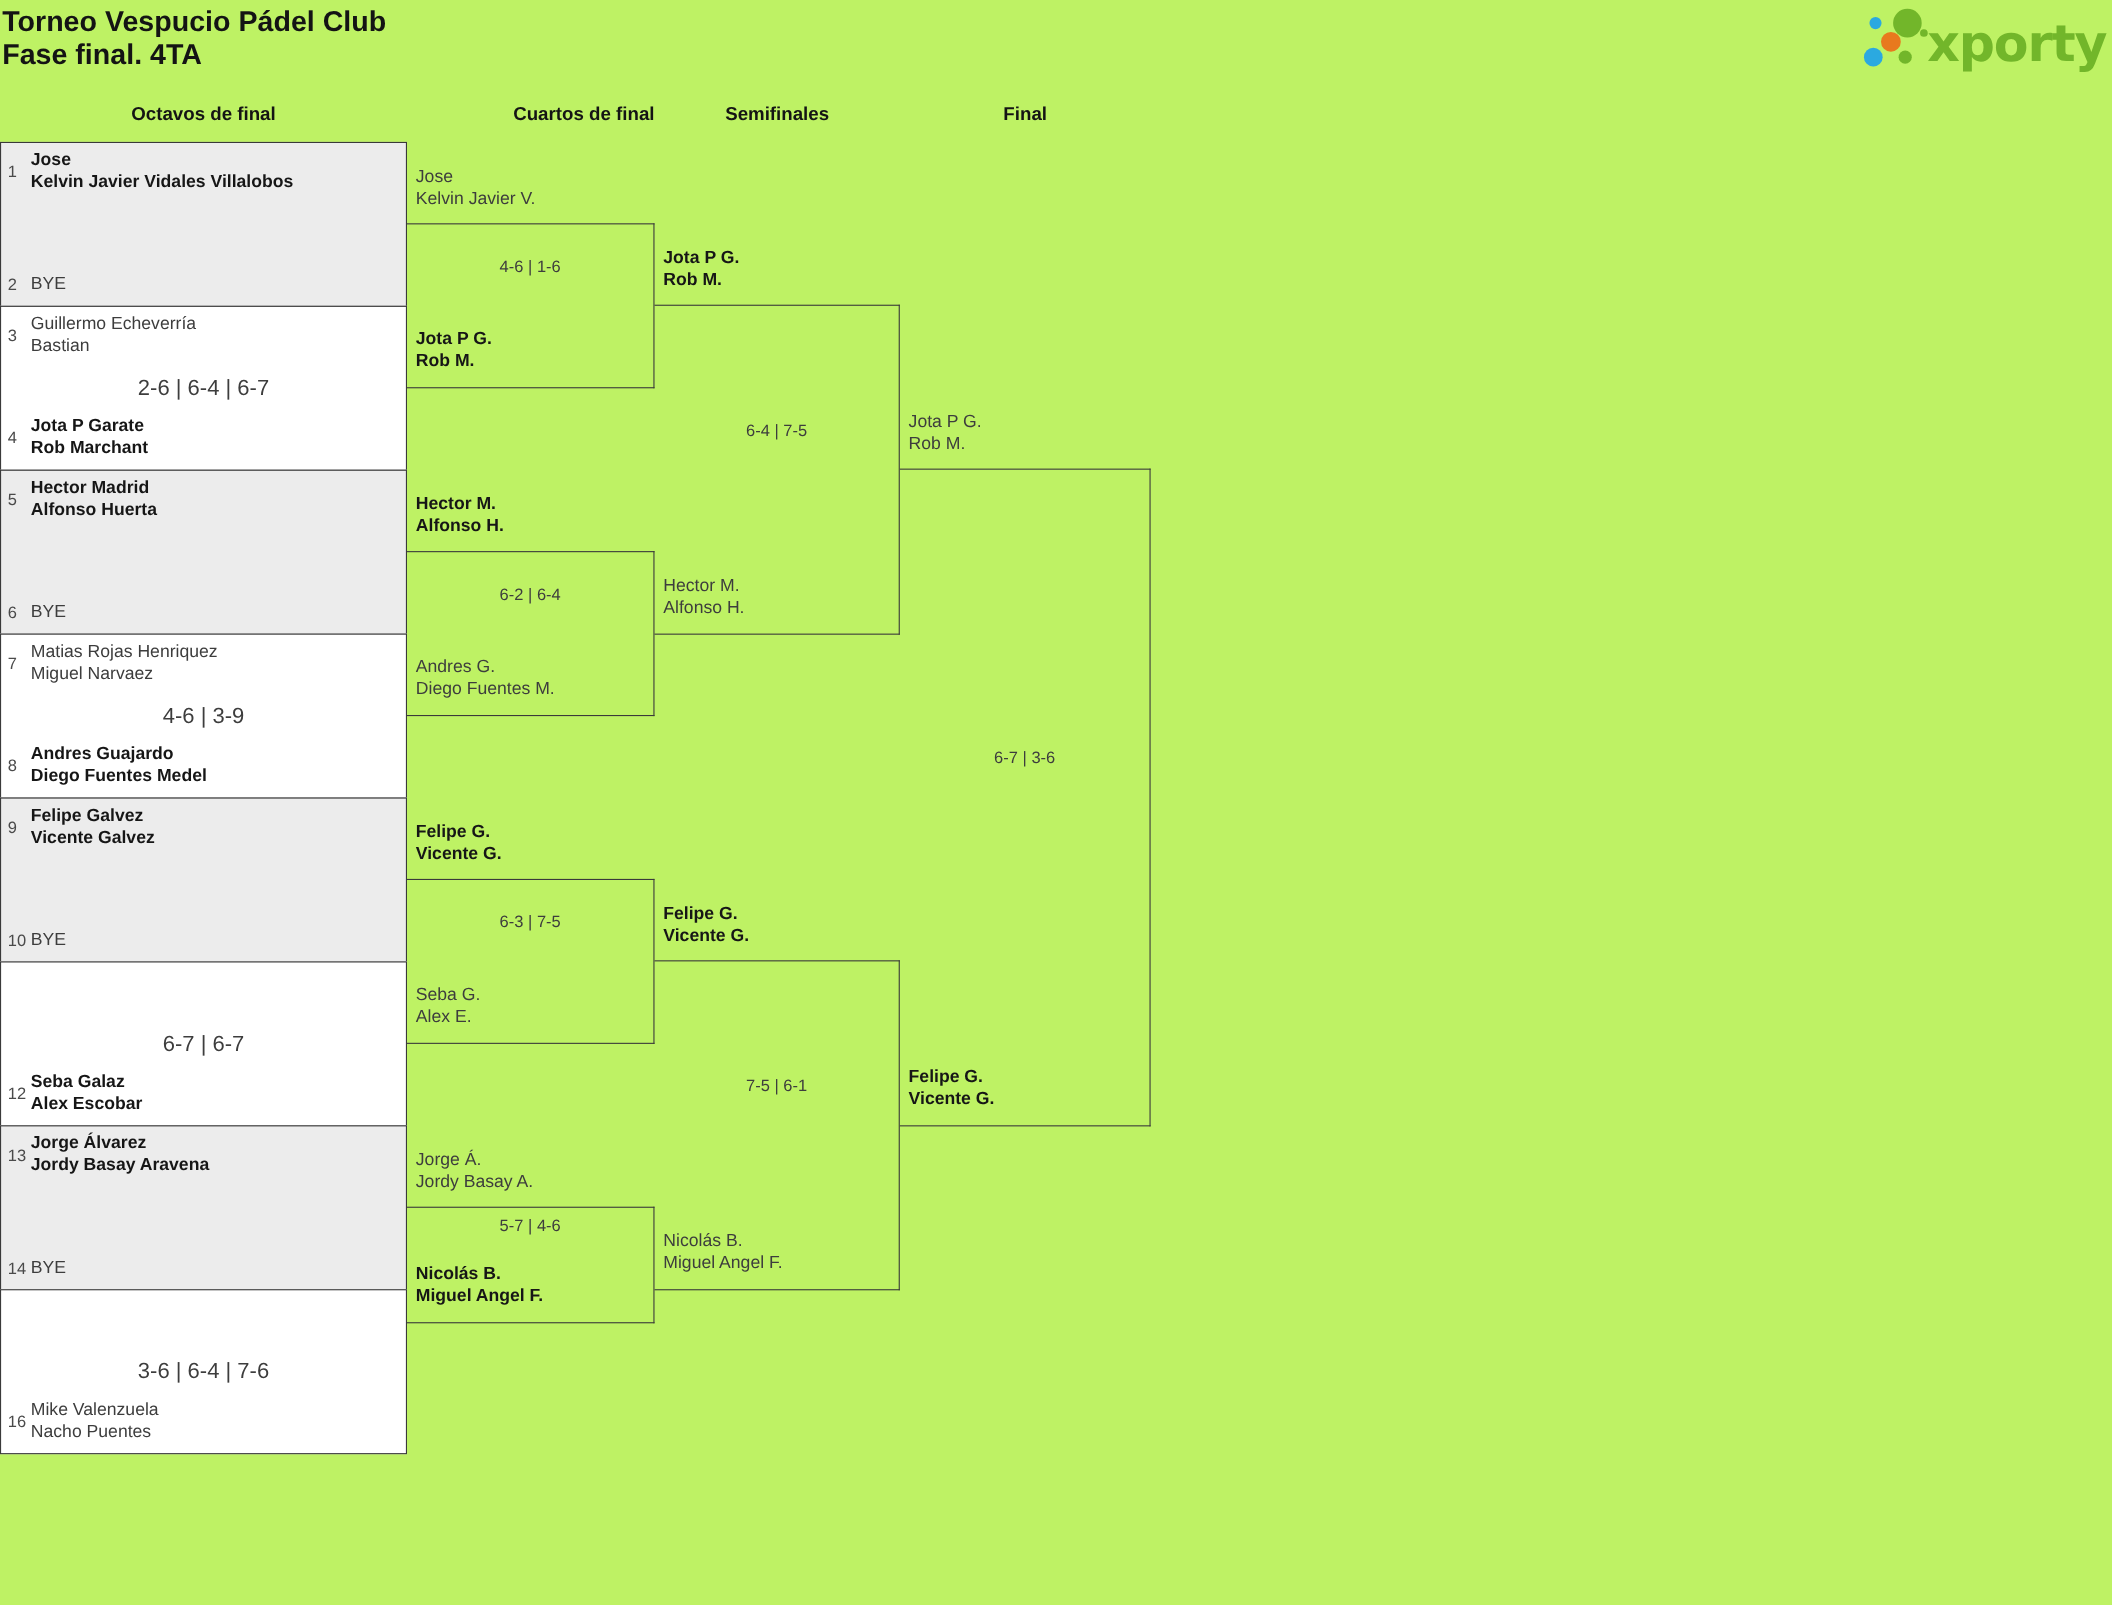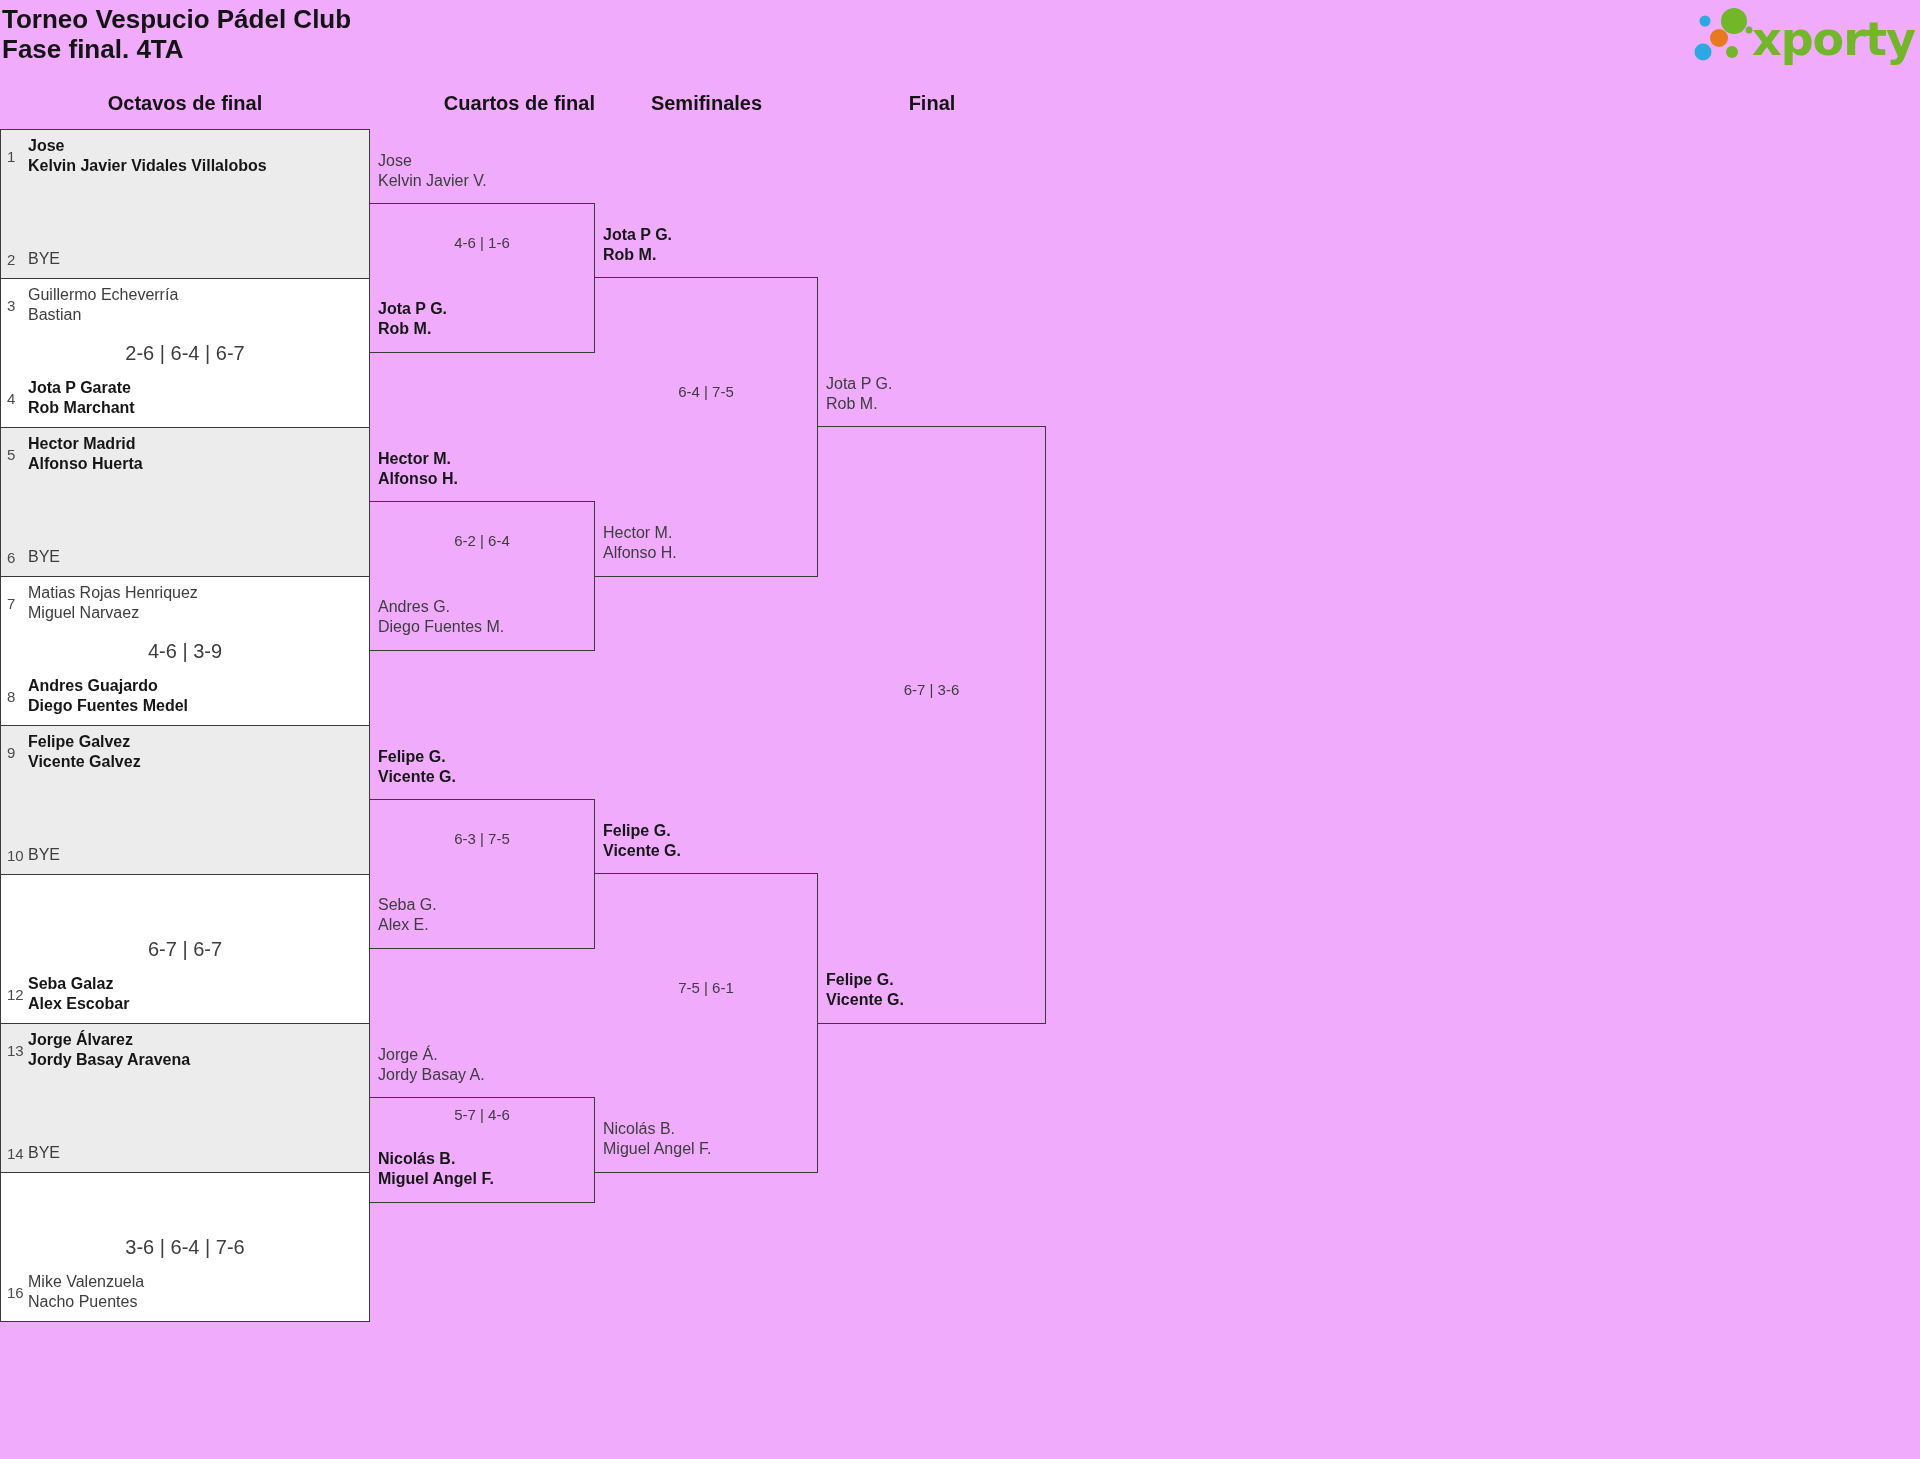--- a/index.html
+++ b/index.html
@@ -1,25 +1,25 @@
 <!DOCTYPE html>
 <html><head>
 <meta charset="utf-8">
 <style>
   * { margin:0; padding:0; box-sizing:border-box; }
   html,body { background:#ffffff; }
   body { font-family:"Liberation Sans", sans-serif; }
-  .page { position:relative; width:1920px; height:1459px; background:#f0abfc; overflow:hidden; }
+  .page { position:relative; width:1920px; height:1459px; background:#bef264; overflow:hidden; }
 
   .title-block { position:absolute; left:2px; top:4px; }
   .title-line { font-size:26px; line-height:30px; font-weight:700; color:#141414; white-space:nowrap; }
 
   .logo { position:absolute; left:1672px; top:0; width:245px; height:70px; }
 
-  .round-header { position:absolute; top:94px; font-size:20px; line-height:19px; font-weight:700;
+  .round-header { position:absolute; top:94px; font-size:17px; line-height:19px; font-weight:700;
                   color:#141414; text-align:center; white-space:nowrap; }
   .rh-octavos { left:0; width:370px; }
   .rh-cuartos { left:370px; width:225px;text-align:right; }
   .rh-semis   { left:595px; width:223px; }
   .rh-final   { left:818px; width:228px; }
 
   
   .obox { position:absolute; left:0; width:370px; height:150px;
           border:1px solid #3a3a3a; background:#ffffff; }
   .obox.bye-box { background:#ececec; }

